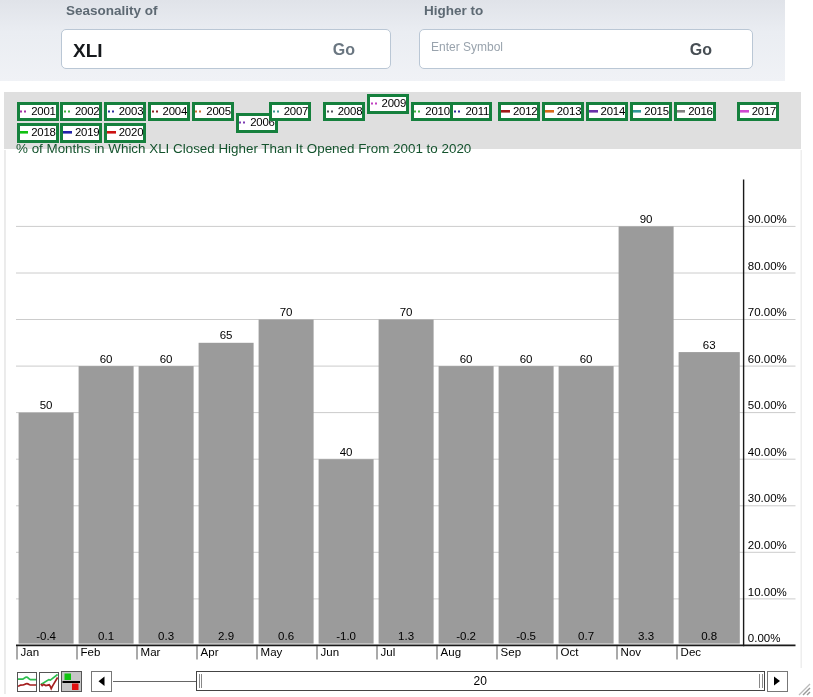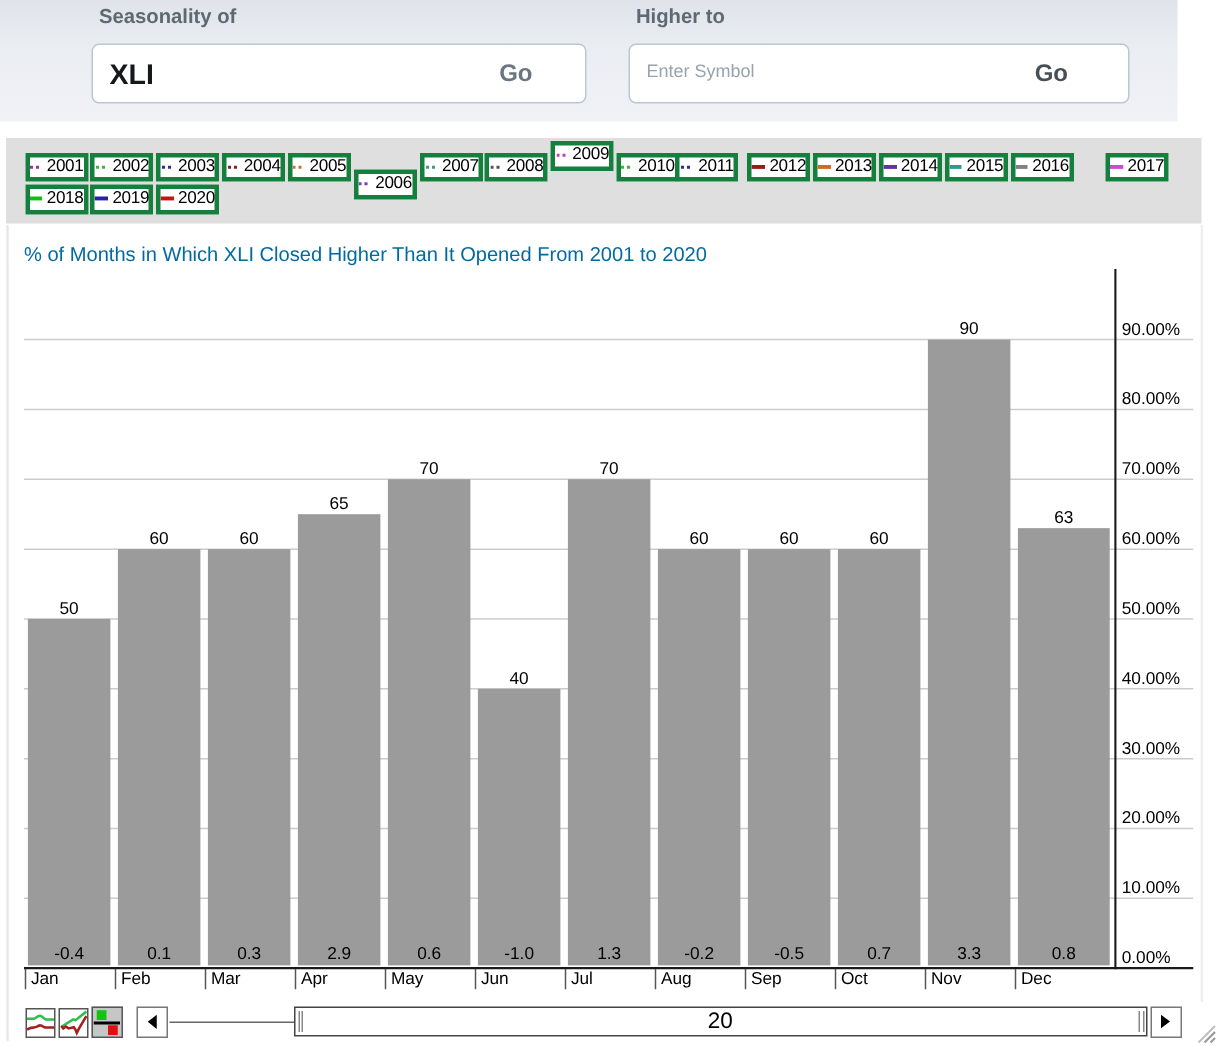--- a/index.html
+++ b/index.html
@@ -35,21 +35,21 @@
       <rect x="4" y="1.5" width="2" height="2" fill="#8c2020"></rect>
     </svg>2004</div>
 <div class="ybtn" style="left:191.7px;top:101.5px"><svg width="8" height="5" style="margin-right:3px">
       <rect x="0" y="1.5" width="2" height="2" fill="#c87030"></rect>
       <rect x="4" y="1.5" width="2" height="2" fill="#c87030"></rect>
     </svg>2005</div>
 <div class="ybtn" style="left:235.5px;top:113px"><svg width="8" height="5" style="margin-right:3px">
       <rect x="0" y="1.5" width="2" height="2" fill="#7c3cb4"></rect>
       <rect x="4" y="1.5" width="2" height="2" fill="#7c3cb4"></rect>
     </svg>2006</div>
-<div class="ybtn" style="left:280px;top:101.5px"><svg width="8" height="5" style="margin-right:3px">
+<div class="ybtn" style="left:269px;top:101.5px"><svg width="8" height="5" style="margin-right:3px">
       <rect x="0" y="1.5" width="2" height="2" fill="#3c9696"></rect>
       <rect x="4" y="1.5" width="2" height="2" fill="#3c9696"></rect>
     </svg>2007</div>
 <div class="ybtn" style="left:323.1px;top:101.5px"><svg width="8" height="5" style="margin-right:3px">
       <rect x="0" y="1.5" width="2" height="2" fill="#50505a"></rect>
       <rect x="4" y="1.5" width="2" height="2" fill="#50505a"></rect>
     </svg>2008</div>
 <div class="ybtn" style="left:366.9px;top:94px"><svg width="8" height="5" style="margin-right:3px">
       <rect x="0" y="1.5" width="2" height="2" fill="#c040c0"></rect>
       <rect x="4" y="1.5" width="2" height="2" fill="#c040c0"></rect>
@@ -82,21 +82,21 @@
     </svg>2017</div>
 <div class="ybtn" style="left:16.5px;top:123.0px"><svg width="10" height="5" style="margin-right:3px">
       <rect x="0" y="1" width="9" height="2.6" fill="#10c010"></rect>
     </svg>2018</div>
 <div class="ybtn" style="left:60.3px;top:123.0px"><svg width="10" height="5" style="margin-right:3px">
       <rect x="0" y="1" width="9" height="2.6" fill="#2222aa"></rect>
     </svg>2019</div>
 <div class="ybtn" style="left:104.1px;top:123.0px"><svg width="10" height="5" style="margin-right:3px">
       <rect x="0" y="1" width="9" height="2.6" fill="#cc1111"></rect>
     </svg>2020</div>
-<div class="abs" style="left:16px;top:162px;font-size:13.4px;color:#0369a1">% of Months in Which XLI Closed Higher Than It Opened From 2001 to 2020</div>
+<div class="abs" style="left:16px;top:141px;font-size:13.4px;color:#14532d">% of Months in Which XLI Closed Higher Than It Opened From 2001 to 2020</div>
 <svg style="position:absolute;left:0;top:0" width="813" height="697" font-family="Liberation Sans, sans-serif">
 <line x1="5" y1="150" x2="5" y2="694" stroke="#e7e7e7" stroke-width="1.6"></line>
 <line x1="801.2" y1="150" x2="801.2" y2="668" stroke="#ededed" stroke-width="1.4"></line>
 <line x1="16" y1="598.9" x2="795.5" y2="598.9" stroke="#cccccc" stroke-width="1"></line>
 <line x1="16" y1="552.3" x2="795.5" y2="552.3" stroke="#cccccc" stroke-width="1"></line>
 <line x1="16" y1="505.8" x2="795.5" y2="505.8" stroke="#cccccc" stroke-width="1"></line>
 <line x1="16" y1="459.2" x2="795.5" y2="459.2" stroke="#cccccc" stroke-width="1"></line>
 <line x1="16" y1="412.6" x2="795.5" y2="412.6" stroke="#cccccc" stroke-width="1"></line>
 <line x1="16" y1="366.1" x2="795.5" y2="366.1" stroke="#cccccc" stroke-width="1"></line>
 <line x1="16" y1="319.5" x2="795.5" y2="319.5" stroke="#cccccc" stroke-width="1"></line>
@@ -194,21 +194,21 @@
     <rect x="0.5" y="9" width="17.5" height="2" fill="#000"></rect>
     <rect x="10" y="11.5" width="6.5" height="6.5" fill="#e01010"></rect>
   </svg>
 </div>
 <div class="abs" style="left:90.6px;top:671px;width:21.5px;height:20.5px;background:#fff;border:1px solid #777">
   <svg width="19.5" height="18.5" style="display:block">
       <polygon points="12.5,4.5 6.5,9.2 12.5,14" fill="#000"></polygon>
     </svg>
 </div>
 <div class="abs" style="left:113px;top:680.5px;width:83px;height:1px;background:#666"></div>
-<div class="abs" style="left:196px;top:671px;width:568.5px;height:19.5px;background:#fff;border:1.2px solid #444;font-size:15px;display:flex;align-items:center;justify-content:center">20</div>
+<div class="abs" style="left:196px;top:671px;width:568.5px;height:19.5px;background:#fff;border:1.2px solid #444;font-size:12px;display:flex;align-items:center;justify-content:center">20</div>
 <div class="abs" style="left:198.5px;top:673.5px;width:1px;height:14.5px;background:#888"></div>
 <div class="abs" style="left:201px;top:673.5px;width:1px;height:14.5px;background:#888"></div>
 <div class="abs" style="left:759px;top:673.5px;width:1px;height:14.5px;background:#888"></div>
 <div class="abs" style="left:761.5px;top:673.5px;width:1px;height:14.5px;background:#888"></div>
 <div class="abs" style="left:767.4px;top:671px;width:20.5px;height:20.5px;background:#fff;border:1px solid #777">
   <svg width="18.5" height="18.5" style="display:block">
       <polygon points="6,4.5 12,9 6,13.5" fill="#000"></polygon>
     </svg>
 </div>
 <svg class="abs" style="left:795px;top:681px" width="17" height="15">

